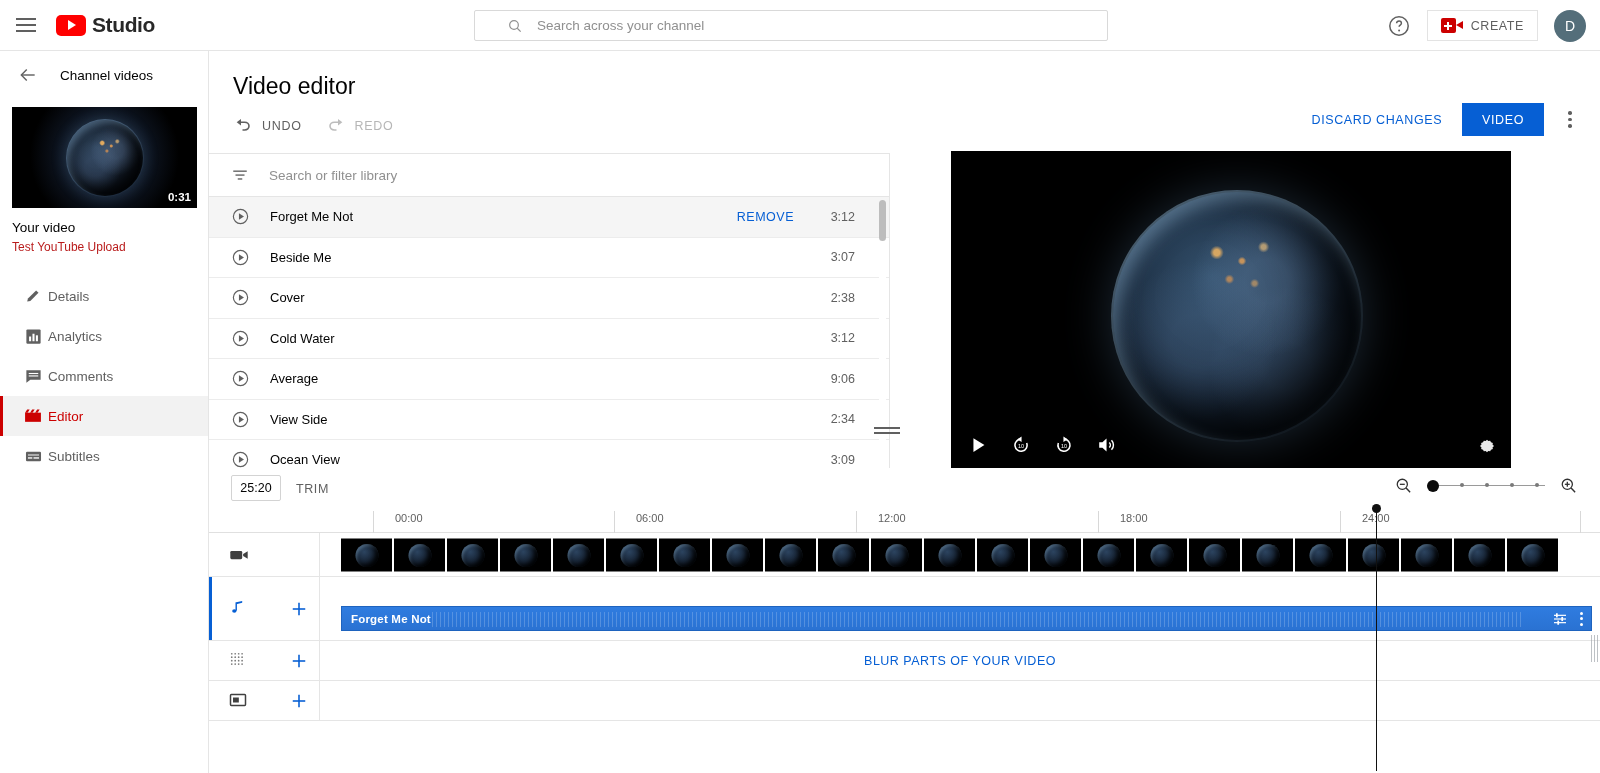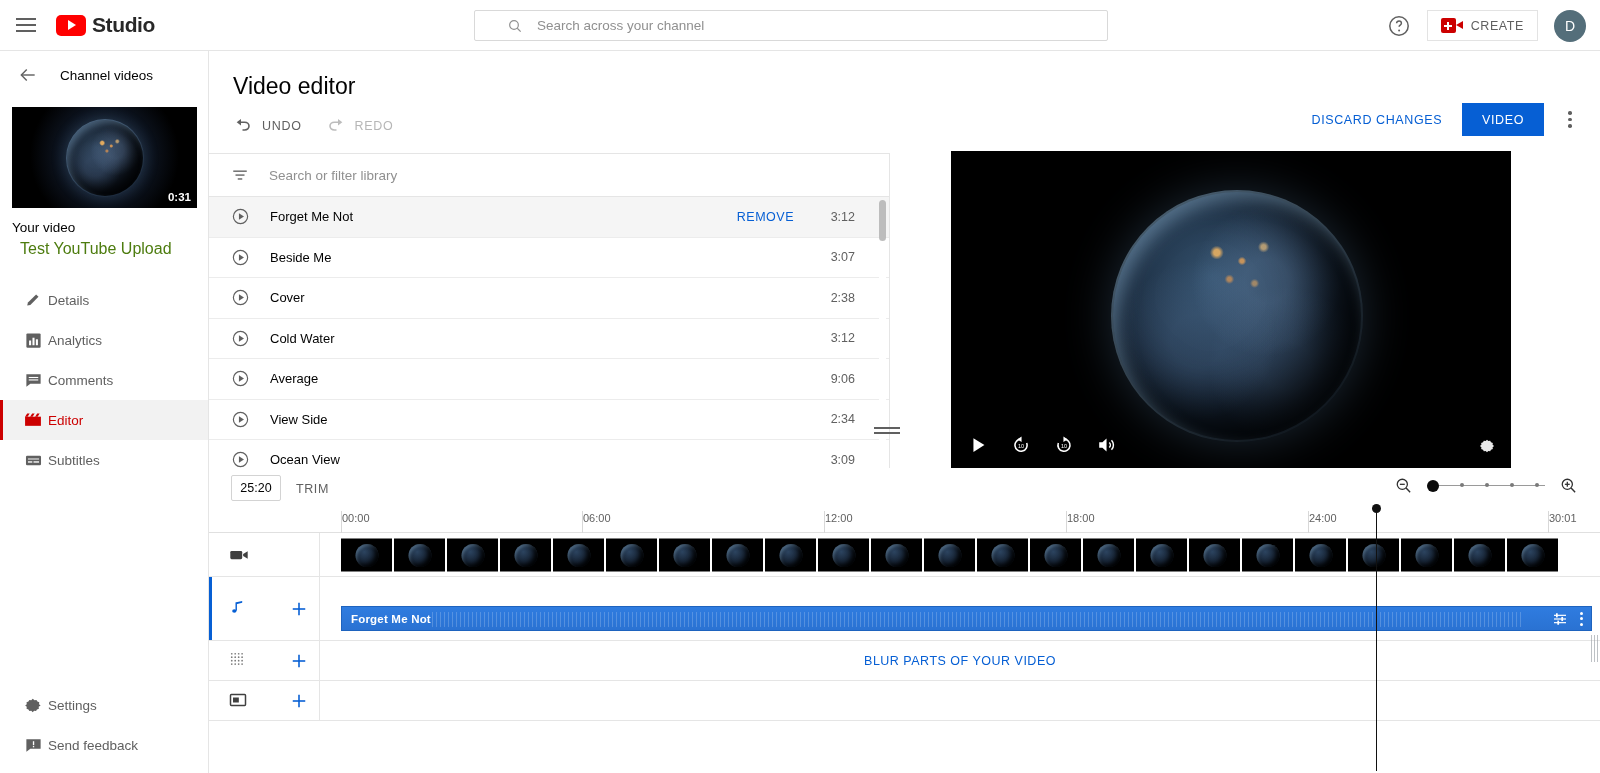--- a/index.html
+++ b/index.html
@@ -105,21 +105,21 @@
       radial-gradient(circle at 20% 30%, rgba(255,186,94,.85) 0 6%, transparent 12%),
       radial-gradient(circle at 55% 45%, rgba(255,170,80,.75) 0 5%, transparent 11%),
       radial-gradient(circle at 78% 22%, rgba(255,200,120,.65) 0 4%, transparent 10%),
       radial-gradient(circle at 38% 70%, rgba(255,160,70,.60) 0 4%, transparent 10%);
   }
   .thumb-dur {
     position: absolute; right: 6px; bottom: 5px;
     font-size: 11.5px; font-weight: 700; color: #fff;
   }
   .vid-title { margin: 12px 0 0 12px; font-size: 13.5px; color: #030303; }
-  .vid-sub { margin: 5px 0 0 20px; font-size: 16px; color: #4d7c0f; }
+  .vid-sub { margin: 5px 0 0 12px; font-size: 12px; color: #b91c1c; }
 
   .nav { margin-top: 22px; }
   .nav-item {
     position: relative; display: flex; align-items: center;
     height: 40px; padding-left: 22px; gap: 4px; cursor: pointer;
   }
   .nav-item .ico { width: 22px; height: 22px; flex: none;
                    display: flex; align-items: center; justify-content: center; }
   .nav-item .lbl { font-size: 13.5px; color: #606060; }
   .nav-item.active { background: #f2f2f2; }
@@ -245,22 +245,22 @@
   .slider { position:relative; width: 118px; height: 18px; cursor:pointer; }
   .slider .rail { position:absolute; left:0; top:8px; width:118px; height:1.5px; background:#9a9a9a; }
   .slider .tick { position:absolute; top:6.5px; width:4px; height:4px; border-radius:50%; background:#7a7a7a; }
   .slider .knob { position:absolute; left:0; top:3px; width:12px; height:12px; border-radius:50%; background:#0b0b0b; }
 
   
   .ruler {
     position:absolute; left: 0; top: 455px; width: 1391px; height: 27px;
     border-bottom: 1px solid #e0e0e0;
   }
-  .ruler .mk { position:absolute; top: 5px; font-size: 11px; color:#606060; padding-left: 0;
-               border-left:1px solid #d8d8d8; height: 22px; line-height: 14px; }
+  .ruler .mk { position:absolute; top: 5px; font-size: 11px; color:#606060; padding-left: 21px;
+               border-left:1px solid #d8d8d8; height: 22px; line-height: 14px; margin-left: 32px; }
 
   
   .tracks { position:absolute; left:0; top: 482px; width: 1391px; }
   .trow { position:relative; height: 40px; border-bottom: 1px solid #e5e5e5; }
   .trow.h-video { height: 44px; }
   .trow.h-audio { height: 64px; }
   .trow-head {
     position:absolute; left:0; top:0; width: 111px; height:100%;
     border-right:1px solid #e5e5e5; display:flex; align-items:center;
   }
@@ -418,40 +418,20 @@
           <rect x="2.5" y="6" width="19" height="12" rx="1.5" fill="#606060"></rect>
           <rect x="5" y="13" width="5.5" height="1.7" fill="#fff"></rect>
           <rect x="12" y="13" width="7" height="1.7" fill="#fff"></rect>
           <rect x="5" y="9.5" width="14" height="1.2" fill="#fff"></rect>
         </svg>
       </span>
       <span class="lbl">Subtitles</span>
     </div>
   </div>
 
-  <div class="nav-bottom">
-    <div class="nav-item">
-      <span class="ico">
-        <svg viewBox="0 0 24 24" width="19" height="19">
-          <path d="M12 8.2a3.8 3.8 0 100 7.6 3.8 3.8 0 000-7.6zm9 3.8l-2-1.5.3-2.5-2.4-.9-1.2-2.2-2.4.6L11 3.6 9.2 5.5 6.8 4.9 5.6 7.1l-2.4.9.3 2.5L1.5 12l2 1.5-.3 2.5 2.4.9 1.2 2.2 2.4-.6 1.8 1.9 1.8-1.9 2.4.6 1.2-2.2 2.4-.9-.3-2.5z" fill="#606060"></path>
-        </svg>
-      </span>
-      <span class="lbl">Settings</span>
-    </div>
-    <div class="nav-item">
-      <span class="ico">
-        <svg viewBox="0 0 24 24" width="19" height="19">
-          <path d="M3 4h18v12H8l-5 4z" fill="#606060"></path>
-          <rect x="11.2" y="6.6" width="1.7" height="5" fill="#fff"></rect>
-          <rect x="11.2" y="12.6" width="1.7" height="1.7" fill="#fff"></rect>
-        </svg>
-      </span>
-      <span class="lbl">Send feedback</span>
-    </div>
-  </div>
 </div>
 
 <div class="main">
   <div class="page-title">Video editor</div>
 
   <div class="toolrow">
     <div class="tool-btn">
       <svg class="tool-ico" viewBox="0 0 24 24">
         <path d="M8 7.5H14c3 0 5.2 2 5.2 4.6 0 2.6-2.2 4.6-5.2 4.6h-2.6" fill="none" stroke="#606060" stroke-width="1.9"></path>
         <polygon points="9.6,3.6 4.4,7.6 9.6,11.4" fill="#606060"></polygon>

